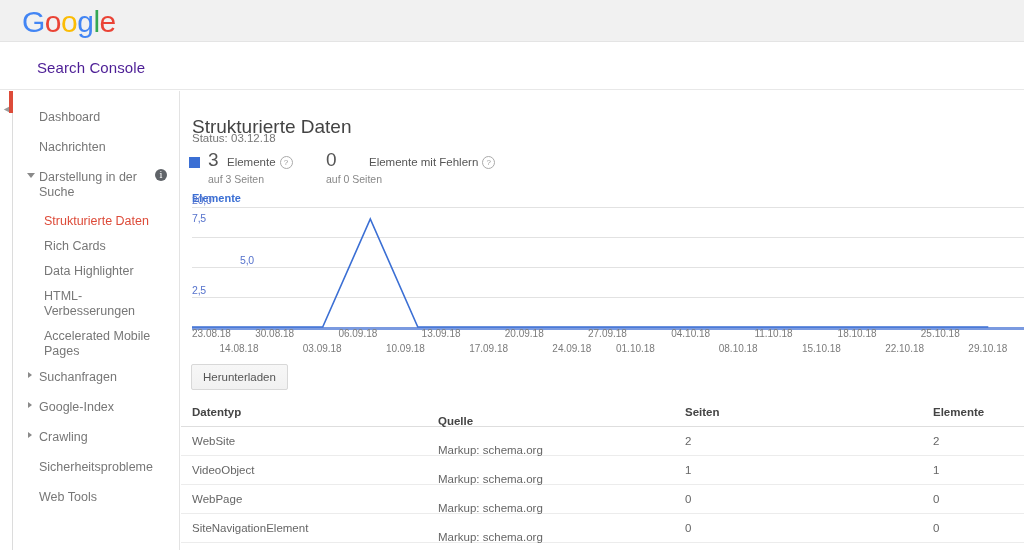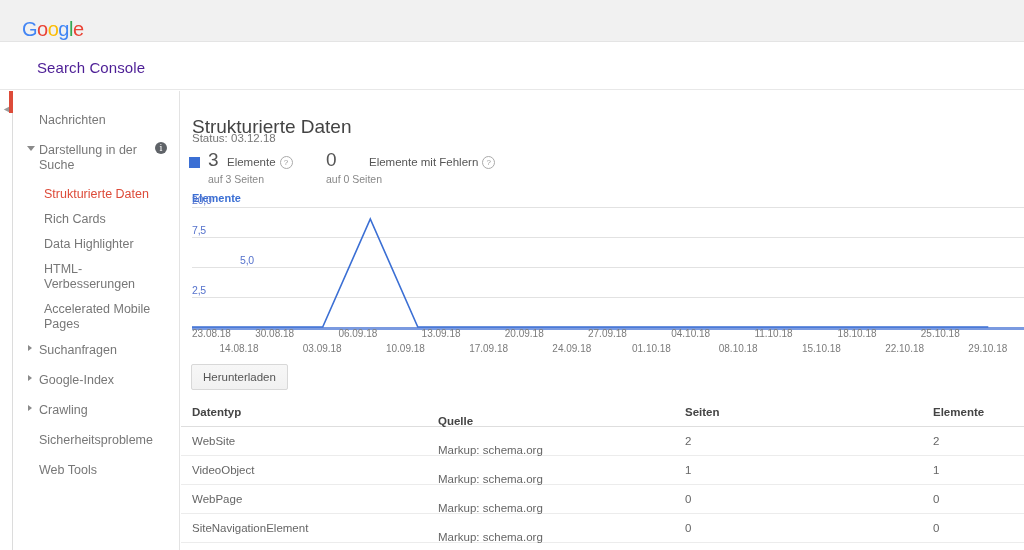--- a/index.html
+++ b/index.html
@@ -13,23 +13,23 @@
 
   
   .topbar {
     position: absolute; top: 0; left: 0;
     width: 1024px; height: 42px;
     background: #f1f1f1;
     border-bottom: 1px solid #e4e4e4;
     box-sizing: border-box;
   }
   .logo {
-    position: absolute; left: 22px; top: 17px;
+    position: absolute; left: 22px; top: 9px;
     font-family: "DejaVu Serif", serif;
-    font-size: 20px;
+    font-size: 30px;
     letter-spacing: -0.5px;
     line-height: 25px;
     white-space: nowrap;
   }
   .logo span { font-family: "Liberation Sans", sans-serif; font-weight: normal; }
 
   
   .titleband {
     position: absolute; top: 43px; left: 0;
     width: 1024px; height: 47px;
@@ -215,20 +215,21 @@
 <div class="titleband">
   <div class="product-title">Search Console</div>
 </div>
 
 <div class="rail">
   <div class="rail-collapse">◄</div>
 </div>
 <div class="active-marker"></div>
 
 <div class="sidebar" id="sidebar">
+    <div class="nav-item"><span>Dashboard</span></div>
     <div class="nav-gap"></div>
     <div class="nav-item"><span>Nachrichten</span></div>
     <div class="nav-gap"></div>
     <div class="nav-item"><span class="caret open"></span><span>Darstellung in der Suche</span><span class="nav-info">i</span></div>
     <div class="nav-gap"></div>
     <div class="nav-item sub active"><span>Strukturierte Daten</span></div>
     <div class="nav-item sub"><span>Rich Cards</span></div>
     <div class="nav-item sub"><span>Data Highlighter</span></div>
     <div class="nav-item sub"><span>HTML-Verbesserungen</span></div>
     <div class="nav-item sub"><span>Accelerated Mobile Pages</span></div>
@@ -268,36 +269,36 @@
         <svg width="832" height="124" style="position: absolute; left: 0px; top: 0px;">
           <line x1="0" x2="832" y1="90.5" y2="90.5" stroke="#e2e2e2" stroke-width="1"></line>
           <line x1="0" x2="832" y1="60.5" y2="60.5" stroke="#e2e2e2" stroke-width="1"></line>
           <line x1="0" x2="832" y1="30.5" y2="30.5" stroke="#e2e2e2" stroke-width="1"></line>
           <line x1="0" x2="832" y1="0.5" y2="0.5" stroke="#e2e2e2" stroke-width="1"></line>
           <line x1="0" x2="832" y1="121.5" y2="121.5" stroke="#7a9ae0" stroke-width="3"></line>
           <polyline points="0.0,120.0 130.7,120.0 178.3,12.0 225.8,120.0 796.3,120.0" fill="none" stroke="#3b6fd4" stroke-width="1.6"></polyline>
         </svg>
         <div class="ytick" style="top: 77px;">2,5</div>
         <div class="ytick" style="top: 47px; margin-left: 48px;">5,0</div>
-        <div class="ytick" style="top: 17px;">7,5</div>
+        <div class="ytick" style="top: 5px;">7,5</div>
         <div class="ytick" style="top: -13px;">20,0</div>
       </div>
     <div class="xlabels" id="xlabels">
         <div class="xtick row0" style="left: 11px;">23.08.18</div>
         <div class="xtick row1" style="left: 38.5429px;">14.08.18</div>
         <div class="xtick row0" style="left: 74.2px;">30.08.18</div>
         <div class="xtick row1" style="left: 121.743px;">03.09.18</div>
         <div class="xtick row0" style="left: 157.4px;">06.09.18</div>
         <div class="xtick row1" style="left: 204.943px; text-align: right;">10.09.18</div>
         <div class="xtick row0" style="left: 240.6px;">13.09.18</div>
         <div class="xtick row1" style="left: 288.143px;">17.09.18</div>
         <div class="xtick row0" style="left: 323.8px;">20.09.18</div>
         <div class="xtick row1" style="left: 371.343px;">24.09.18</div>
         <div class="xtick row0" style="left: 407px;">27.09.18</div>
-        <div class="xtick row1" style="left: 451px;">01.10.18</div>
+        <div class="xtick row1" style="left: 435px;">01.10.18</div>
         <div class="xtick row0" style="left: 490.2px;">04.10.18</div>
         <div class="xtick row1" style="left: 537.743px;">08.10.18</div>
         <div class="xtick row0" style="left: 573.4px;">11.10.18</div>
         <div class="xtick row1" style="left: 620.943px;">15.10.18</div>
         <div class="xtick row0" style="left: 656.6px;">18.10.18</div>
         <div class="xtick row1" style="left: 704.143px;">22.10.18</div>
         <div class="xtick row0" style="left: 739.8px;">25.10.18</div>
         <div class="xtick row1" style="left: 787.343px;">29.10.18</div>
       </div>
   </div>

